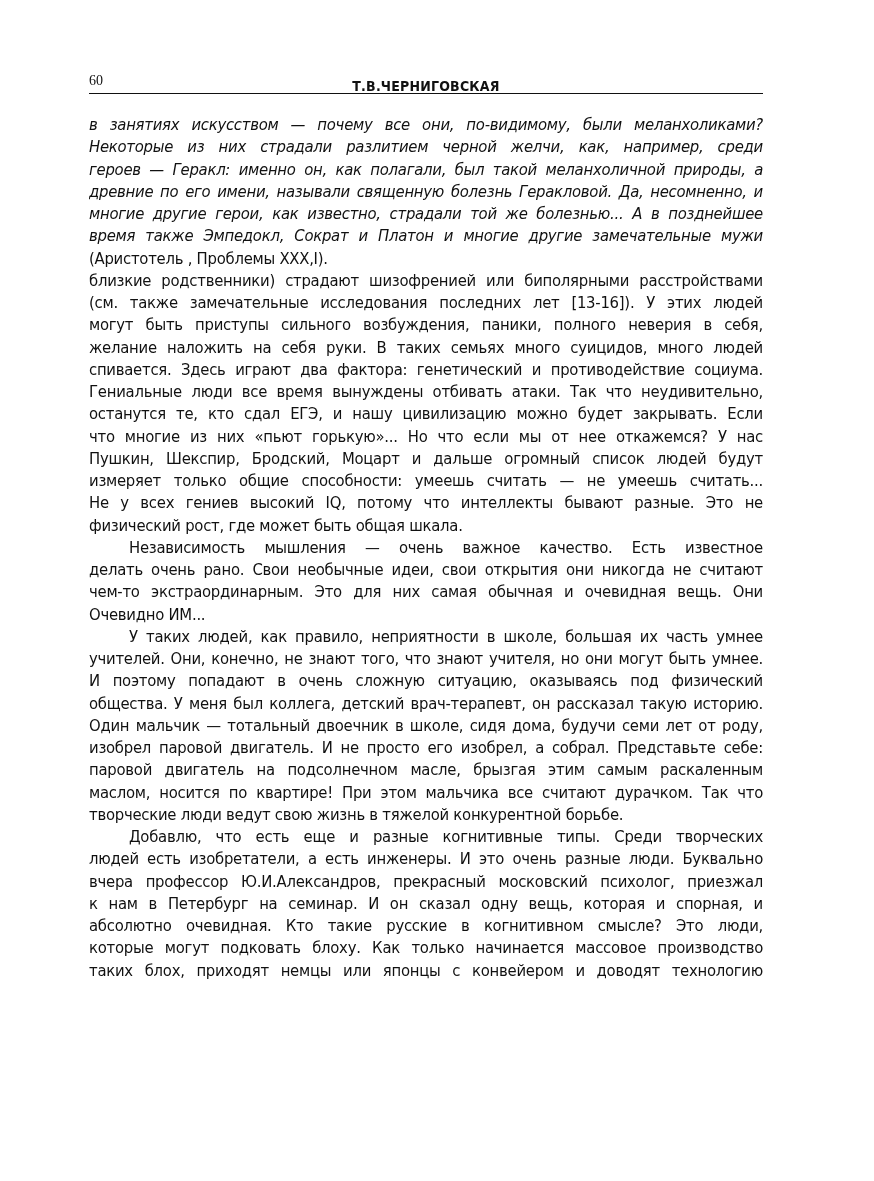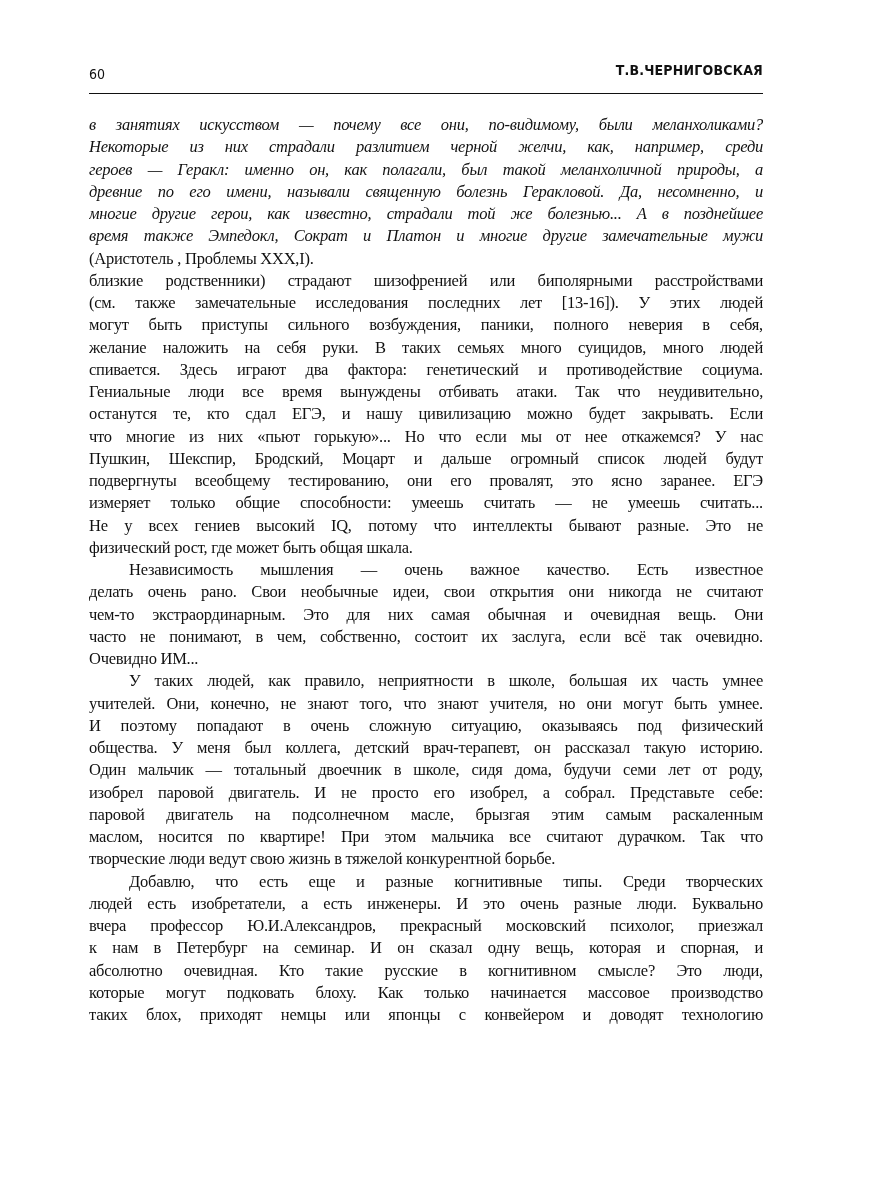--- a/index.html
+++ b/index.html
@@ -1,23 +1,23 @@
 <!DOCTYPE html>
 <html><head>
   <meta charset="utf-8">
   <style>
     html, body { margin: 0; padding: 0; background: #ffffff; }
     body { width: 874px; height: 1181px; position: relative; overflow: hidden; font-family: "DejaVu Sans Condensed", "DejaVu Sans", sans-serif; color: #111; }
     .page { position: absolute; left: 89px; top: 0; width: 674px; }
     .header { position: absolute; top: 62px; left: 0; width: 674px; height: 20px; font-size: 14px; font-weight: bold; }
-    .page-num { position: absolute; left: 0; top: 4px; font-weight: normal; }
-    .running-title { position: absolute; left: 0; right: 0; text-align: right; top: 0; letter-spacing: 0.2px; }
+    .page-num { position: absolute; left: 0; top: 11px; font-weight: normal; font-family: Liberation Serif, serif; }
+    .running-title { position: absolute; left: 0; right: 0; text-align: center; top: 16px; letter-spacing: 0.2px; }
     .rule { position: absolute; top: 93px; left: 0; width: 674px; border-top: 1.5px solid #111; }
     .body { position: absolute; top: 114px; left: 0; width: 674px; }
-    .line { height: 22.25px; line-height: 22.25px; font-size: 16.5px; white-space: nowrap; text-align: justify; text-align-last: justify; overflow: hidden; letter-spacing: -0.25px; font-family: Liberation Serif, serif; }
+    .line { height: 22.25px; line-height: 22.25px; font-size: 16.5px; white-space: nowrap; text-align: justify; text-align-last: justify; overflow: hidden; letter-spacing: -0.25px; }
     .line.last { text-align-last: left; }
     .line.indent { padding-left: 40px; }
     .italic .line { font-style: italic; }
   </style>
 </head>
 <body>
 
 <div class="page">
   <div class="header">
     <span class="page-num">60</span>
@@ -39,31 +39,29 @@
     <div>
       <div class="line">близкие родственники) страдают шизофренией или биполярными расстройствами</div>
       <div class="line">(см. также замечательные исследования последних лет [13-16]). У этих людей</div>
       <div class="line">могут быть приступы сильного возбуждения, паники, полного неверия в себя,</div>
       <div class="line">желание наложить на себя руки. В таких семьях много суицидов, много людей</div>
       <div class="line">спивается. Здесь играют два фактора: генетический и противодействие социума.</div>
       <div class="line">Гениальные люди все время вынуждены отбивать атаки. Так что неудивительно,</div>
       <div class="line">останутся те, кто сдал ЕГЭ, и нашу цивилизацию можно будет закрывать. Если</div>
       <div class="line">что многие из них «пьют горькую»... Но что если мы от нее откажемся? У нас</div>
       <div class="line">Пушкин, Шекспир, Бродский, Моцарт и дальше огромный список людей будут</div>
-      <div class="line">подвергнуты всеобщему тестированию, они его провалят, это ясно заранее. ЕГЭ</div>
       <div class="line">измеряет только общие способности: умеешь считать — не умеешь считать...</div>
       <div class="line">Не у всех гениев высокий IQ, потому что интеллекты бывают разные. Это не</div>
       <div class="line last">физический рост, где может быть общая шкала.</div>
     </div>
 
     <div>
       <div class="line indent">Независимость мышления — очень важное качество. Есть известное</div>
       <div class="line">делать очень рано. Свои необычные идеи, свои открытия они никогда не считают</div>
       <div class="line">чем-то экстраординарным. Это для них самая обычная и очевидная вещь. Они</div>
-      <div class="line">часто не понимают, в чем, собственно, состоит их заслуга, если всё так очевидно.</div>
       <div class="line last">Очевидно ИМ...</div>
     </div>
 
     <div>
       <div class="line indent">У таких людей, как правило, неприятности в школе, большая их часть умнее</div>
       <div class="line">учителей. Они, конечно, не знают того, что знают учителя, но они могут быть умнее.</div>
       <div class="line">И поэтому попадают в очень сложную ситуацию, оказываясь под физический</div>
       <div class="line">общества. У меня был коллега, детский врач-терапевт, он рассказал такую историю.</div>
       <div class="line">Один мальчик — тотальный двоечник в школе, сидя дома, будучи семи лет от роду,</div>
       <div class="line">изобрел паровой двигатель. И не просто его изобрел, а собрал. Представьте себе:</div>

